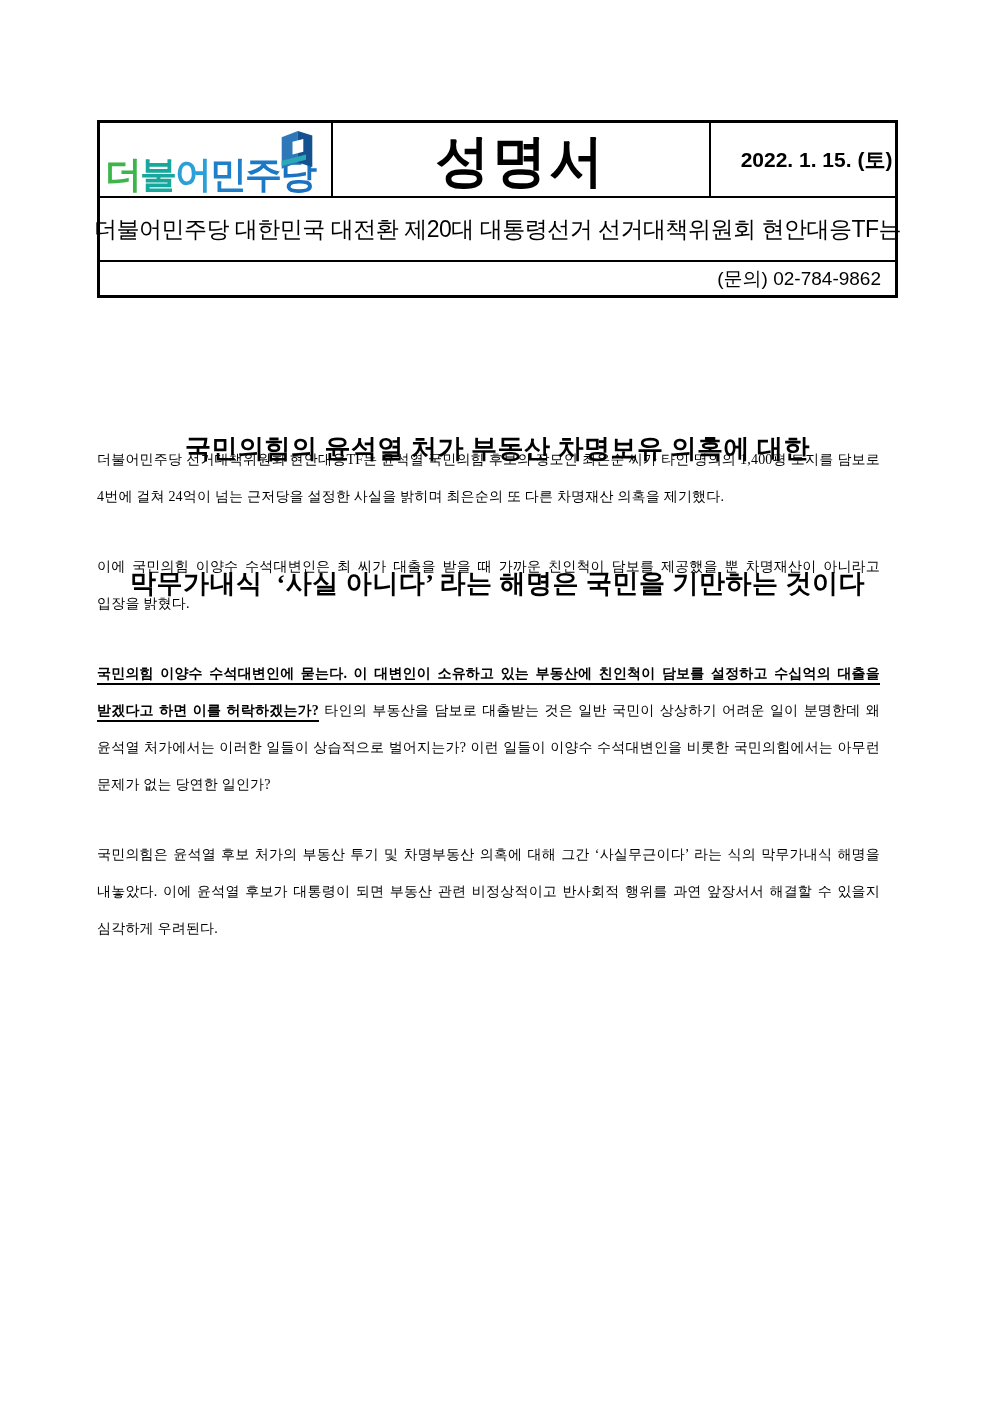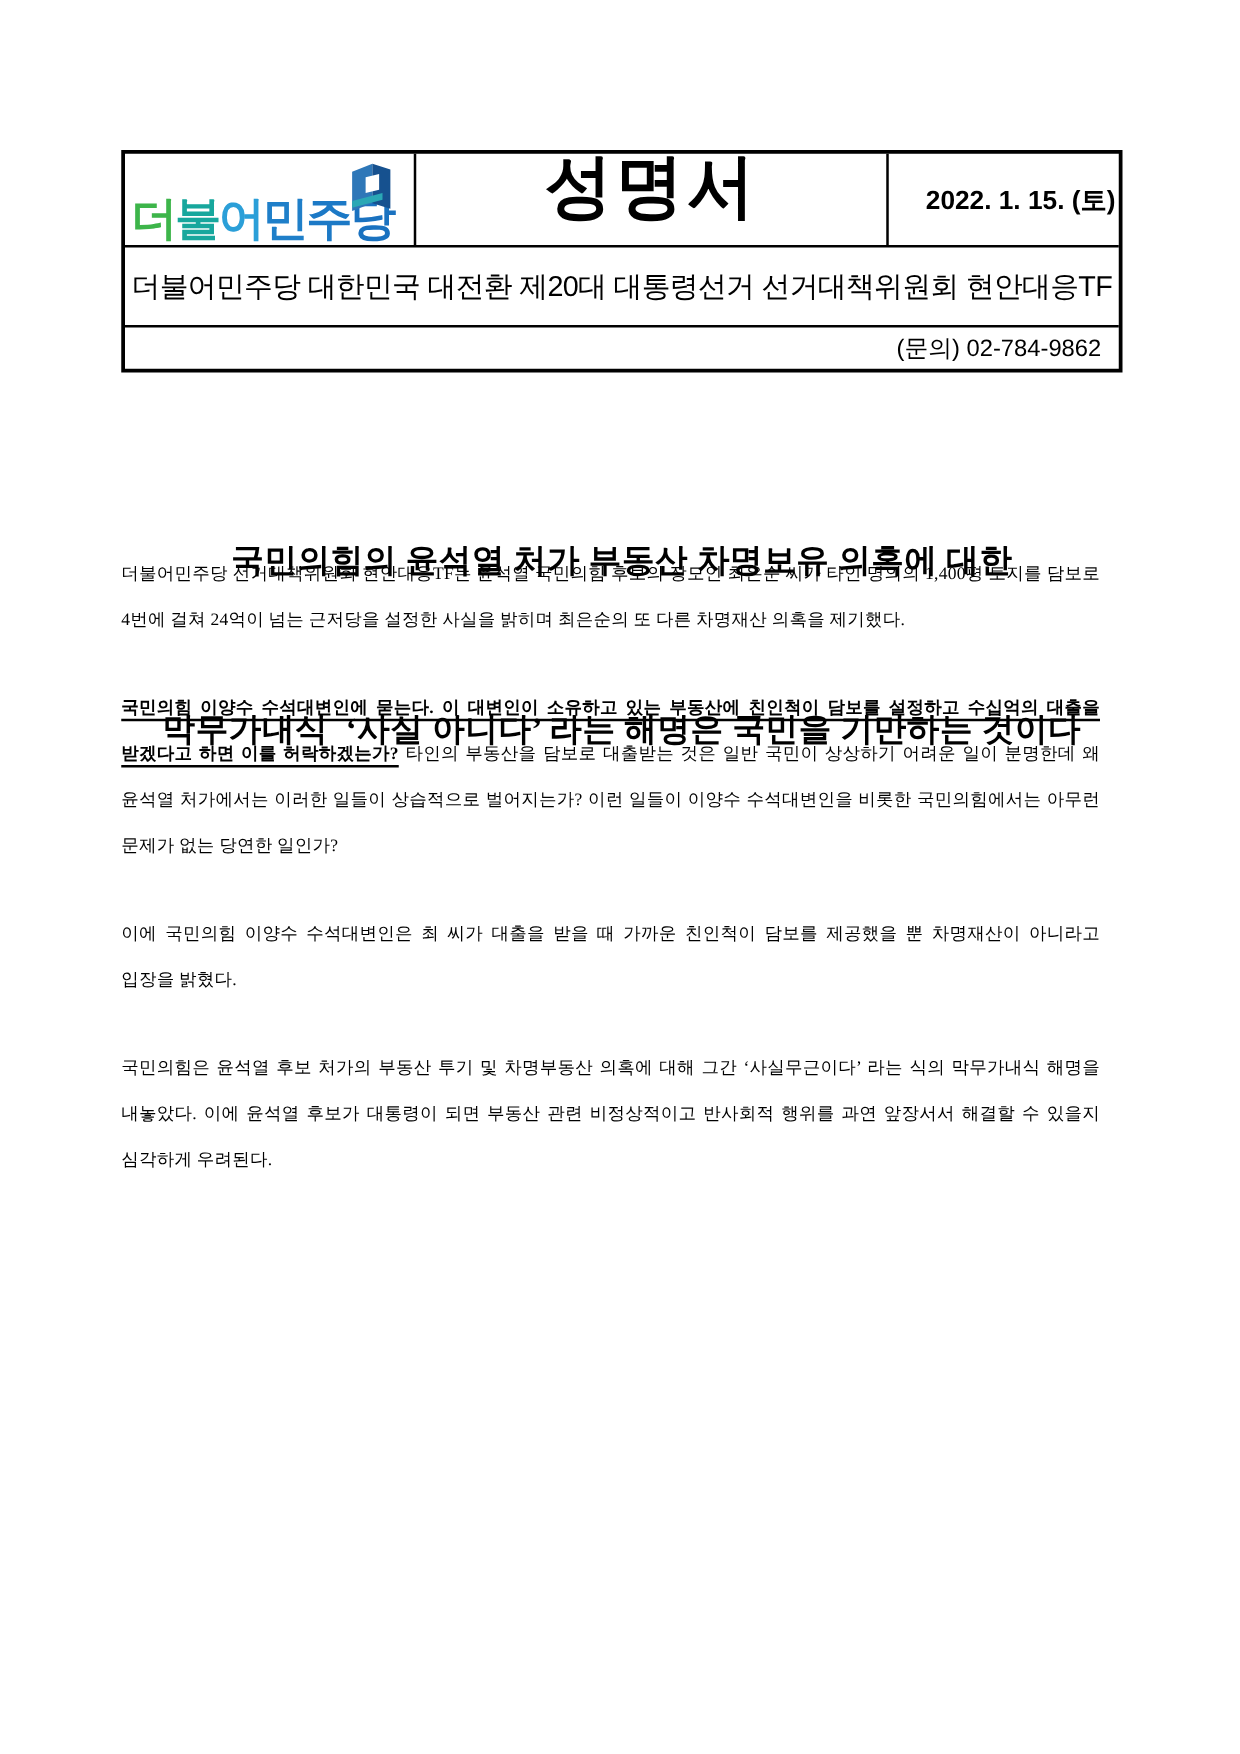--- a/index.html
+++ b/index.html
@@ -30,21 +30,21 @@
     font-size: 37px;
     letter-spacing: -2px;
     white-space: nowrap;
     line-height: 1;
   }
   .flag-icon { position: absolute; right: 3px; top: 3px; }
   .type-cell {
     width: 376px;
     border-left: 2px solid #000;
     border-right: 2px solid #000;
-    display: flex; justify-content: center;
+    display: flex; align-items: center; justify-content: center;
   }
   .doc-type {
     font-family: "Liberation Sans", "DejaVu Sans", sans-serif;
     font-weight: 900;
     font-size: 54px;
     letter-spacing: 3px;
     line-height: 1;
     transform: scaleY(1.04);
   }
   .date-cell {
@@ -124,29 +124,29 @@
           <polygon id="flag-right" points="21,5 37,10 37,45 21,40" fill="#16518F"></polygon>
           <polygon id="flag-accent" points="3,38 30,31 30,37 3,44" fill="#2AA8B5"></polygon>
           <polygon id="flag-hole" points="15,17 27,14 27,28 15,31" fill="#FFFFFF"></polygon>
         </svg>
       </div>
       <div class="type-cell">
         <span class="doc-type">성명서</span>
       </div>
       <div class="date-cell">2022. 1. 15. (토)</div>
     </div>
-    <div class="header-row2">더불어민주당 대한민국 대전환 제20대 대통령선거 선거대책위원회 현안대응TF</div>
+    <div class="header-row2">더불어민주당 대한민국 대전환 제20대 대통령선거 선거대책위원회 현안대응TF는</div>
     <div class="header-row3">(문의) 02-784-9862</div>
   </div>
 
   <div class="title-block">
     <div>국민의힘의 윤석열 처가 부동산 차명보유 의혹에 대한</div>
     <div>막무가내식  ‘사실 아니다’ 라는 해명은 국민을 기만하는 것이다</div>
   </div>
 
   <div class="body-block">
       <p class="para"><span>더불어민주당 선거대책위원회 현안대응TF는 윤석열 국민의힘 후보의 장모인 최은순 씨가 타인 명의의 1,400평 토지를 담보로 4번에 걸쳐 24억이 넘는 근저당을 설정한 사실을 밝히며 최은순의 또 다른 차명재산 의혹을 제기했다.</span></p>
+      <p class="para"><span>이에 국민의힘 이양수 수석대변인은 최 씨가 대출을 받을 때 가까운 친인척이 담보를 제공했을 뿐 차명재산이 아니라고 입장을 밝혔다.</span></p>
       <p class="para"><span class="emph">국민의힘 이양수 수석대변인에 묻는다. 이 대변인이 소유하고 있는 부동산에 친인척이 담보를 설정하고 수십억의 대출을 받겠다고 하면 이를 허락하겠는가?</span><span> 타인의 부동산을 담보로 대출받는 것은 일반 국민이 상상하기 어려운 일이 분명한데 왜 윤석열 처가에서는 이러한 일들이 상습적으로 벌어지는가? 이런 일들이 이양수 수석대변인을 비롯한 국민의힘에서는 아무런 문제가 없는 당연한 일인가?</span></p>
-      <p class="para"><span>이에 국민의힘 이양수 수석대변인은 최 씨가 대출을 받을 때 가까운 친인척이 담보를 제공했을 뿐 차명재산이 아니라고 입장을 밝혔다.</span></p>
       <p class="para"><span>국민의힘은 윤석열 후보 처가의 부동산 투기 및 차명부동산 의혹에 대해 그간 ‘사실무근이다’ 라는 식의 막무가내식 해명을 내놓았다. 이에 윤석열 후보가 대통령이 되면 부동산 관련 비정상적이고 반사회적 행위를 과연 앞장서서 해결할 수 있을지 심각하게 우려된다.</span></p>
     </div>
 
 </div>
 
 </body></html>

